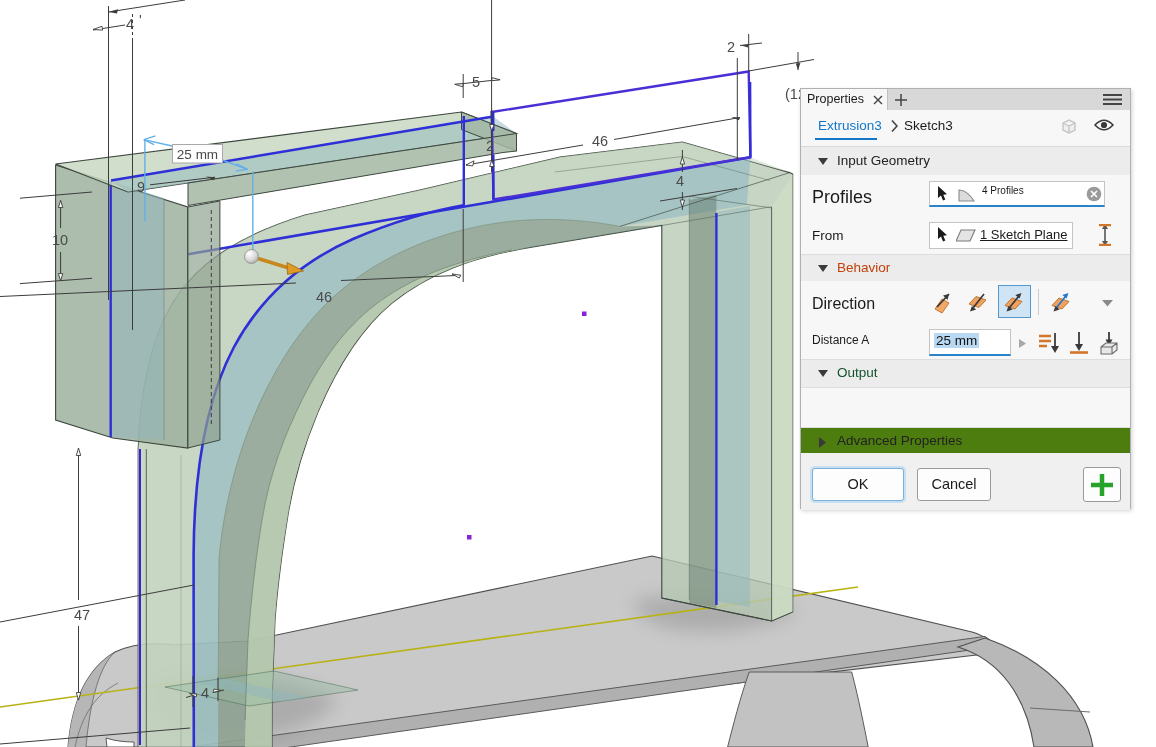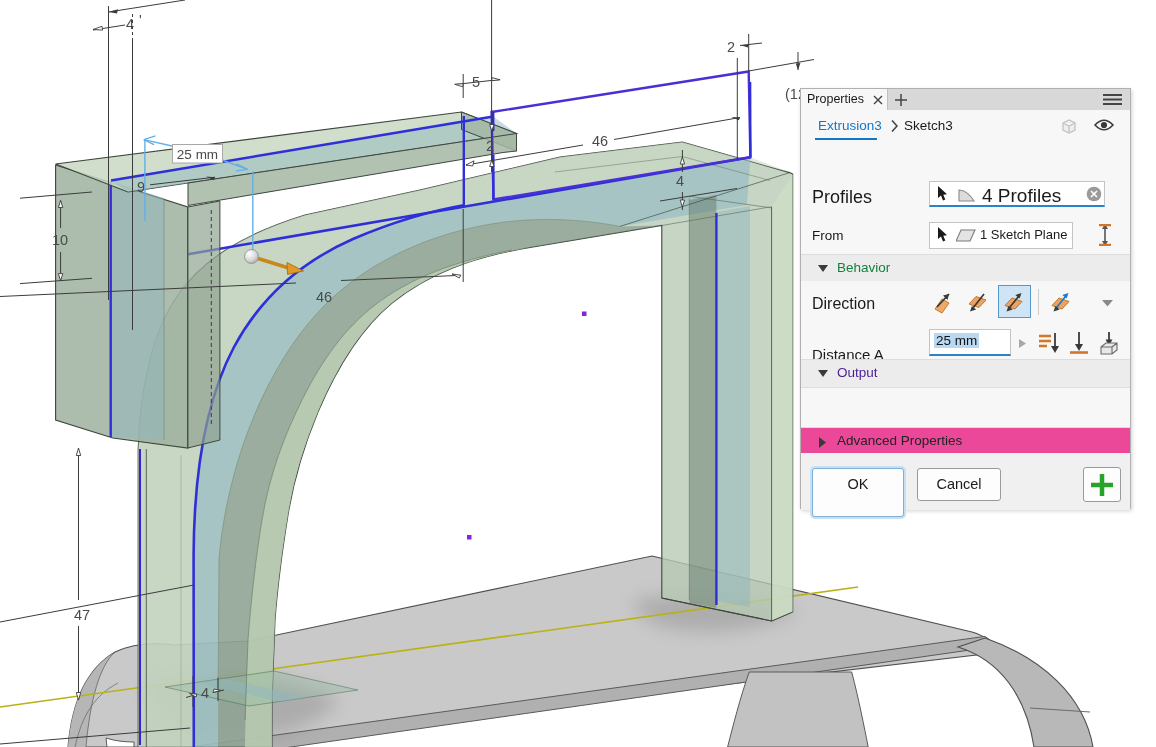--- a/index.html
+++ b/index.html
@@ -202,59 +202,65 @@
     <span style="position:absolute;left:103px;top:8px;font-size:13.5px;color:#1a1a1a;">Sketch3</span>
     <svg width="18" height="18" style="position:absolute;right:52px;top:7px;" viewBox="0 0 18 18">
         <path d="M3,6 L9,3 L15,6 L15,13 L9,16 L3,13 Z M3,6 L9,9 L15,6 M9,9 L9,16" fill="#eeeeee" stroke="#c2c2c2" stroke-width="1.3"></path>
       </svg>
     <svg width="20" height="14" style="position:absolute;right:16px;top:8px;" viewBox="0 0 20 14">
         <path d="M1,7 Q10,-2.5 19,7 Q10,16.5 1,7 Z" fill="none" stroke="#3a3a3a" stroke-width="1.6"></path>
         <circle cx="10" cy="7" r="3.1" fill="#3a3a3a"></circle>
       </svg>
   </div>
 
+  <div style="position:absolute;left:0;top:57px;width:100%;height:29px;background:#ececec;border-top:1px solid #d8d8d8;border-bottom:1px solid #dddddd;">
+    <svg width="10" height="8" style="position:absolute;left:17px;top:11px;">
+        <path d="M0,0 L10,0 L5,7 Z" fill="#3a3a3a"></path>
+      </svg>
+    <span style="position:absolute;left:36px;top:6px;font-size:13.5px;color:#222;">Input Geometry</span>
+  </div>
   <div style="position:absolute;left:0;top:86px;width:100%;height:41px;background:#f7f7f7;">
     <span style="position:absolute;left:11px;top:12px;font-size:18px;color:#1a1a1a;">Profiles</span>
     <div style="position:absolute;left:128px;top:6px;width:176px;height:26px;background:#fff;border:1px solid #c4c4c4;border-bottom:2px solid #2a82c8;box-sizing:border-box;">
       <svg width="13" height="16" style="position:absolute;left:7px;top:4px;" viewBox="0 0 13 16">
           <path d="M1,0 L1,12 L4,9.5 L6,14.5 L8.3,13.5 L6.3,8.8 L10,8.2 Z" fill="#1a1a1a"></path>
         </svg>
       <svg width="17" height="15" style="position:absolute;left:28px;top:5px;" viewBox="0 0 17 15">
           <path d="M1,14 L1,3 Q9,3 16,14 Z" fill="#dcdcdc" stroke="#8a8a8a" stroke-width="1.1"></path>
         </svg>
-      <span style="position:absolute;left:52px;top:3px;font-size:19px;color:#1a1a1a;">4 Profiles</span>
+      <span style="position:absolute;left:52px;top:3px;font-size:10px;color:#1a1a1a;">4 Profiles</span>
       <svg width="16" height="16" style="position:absolute;right:2px;top:4px;" viewBox="0 0 16 16">
           <circle cx="8" cy="8" r="7.3" fill="#9a9a9a"></circle>
           <path d="M5,5 L11,11 M11,5 L5,11" stroke="#fff" stroke-width="1.6"></path>
         </svg>
     </div>
   </div>
   <div style="position:absolute;left:0;top:127px;width:100%;height:41px;background:#f7f7f7;">
     <span style="position:absolute;left:11px;top:12px;font-size:13.5px;color:#1a1a1a;">From</span>
     <div style="position:absolute;left:128px;top:6px;width:144px;height:27px;background:#fff;border:1px solid #c4c4c4;box-sizing:border-box;white-space:nowrap;">
       <svg width="13" height="16" style="position:absolute;left:7px;top:4px;" viewBox="0 0 13 16">
           <path d="M1,0 L1,12 L4,9.5 L6,14.5 L8.3,13.5 L6.3,8.8 L10,8.2 Z" fill="#1a1a1a"></path>
         </svg>
       <svg width="20" height="13" style="position:absolute;left:26px;top:6px;" viewBox="0 0 20 13">
           <path d="M5,1 L19,1 L14,12 L0,12 Z" fill="#e4e4e4" stroke="#7a7a7a" stroke-width="1.1"></path>
         </svg>
-      <span style="position:absolute;left:50px;top:3.5px;font-size:13px;color:#1a1a1a;white-space:nowrap;">1 Sketch Plane</span>
+      <span style="position:absolute;left:50px;top:3.5px;font-size:13px;color:#1a1a1a;white-space:nowrap;text-decoration:underline;">1 Sketch Plane</span>
     </div>
     <svg width="16" height="22" style="position:absolute;right:17px;top:8px;" viewBox="0 0 16 22">
         <path d="M8,3 L8,19" stroke="#555" stroke-width="1.6"></path>
         <path d="M8,0 L5,5 L11,5 Z M8,22 L5,17 L11,17 Z" fill="#555"></path>
         <path d="M2,1.2 H14 M2,20.8 H14" stroke="#d2762a" stroke-width="2.2"></path>
       </svg>
   </div>
 
   <div style="position:absolute;left:0;top:165px;width:100%;height:27px;background:#ececec;border-top:1px solid #dddddd;border-bottom:1px solid #dddddd;">
     <svg width="10" height="8" style="position:absolute;left:17px;top:10px;">
         <path d="M0,0 L10,0 L5,7 Z" fill="#3a3a3a"></path>
       </svg>
-    <span style="position:absolute;left:36px;top:5px;font-size:13.5px;color:#15803d;">Behavior</span>
+    <span style="position:absolute;left:36px;top:5px;font-size:13.5px;color:#c2410c;">Behavior</span>
   </div>
   <div style="position:absolute;left:0;top:192px;width:100%;height:41px;background:#f7f7f7;">
     <span style="position:absolute;left:11px;top:14px;font-size:16px;color:#1a1a1a;">Direction</span>
     <svg width="26" height="26" style="position:absolute;left:128px;top:8px;" viewBox="0 0 26 26">
         <path d="M6,20 L13,10 L20,14 L13,24 Z" fill="#f0a868" stroke="#c87830" stroke-width="1"></path>
         <path d="M8,18 L20,5" stroke="#3a3a3a" stroke-width="1.8"></path>
         <path d="M20,5 l -6,1.5 l 4.5,4.5 z" fill="#3a3a3a"></path>
       </svg>
     <svg width="26" height="26" style="position:absolute;left:164px;top:8px;" viewBox="0 0 26 26">
         <path d="M4,15 L11,7.5 L21,11 L14,18.5 Z" fill="#f0a060" stroke="#b97a33" stroke-width="1"></path>
@@ -273,21 +279,21 @@
         <path d="M4,16.5 L11,9 L21,12.5 L14,20 Z" fill="#f0a060" stroke="#b97a33" stroke-width="1"></path>
         <path d="M8.5,18.5 L17.5,7.5" stroke="#2277cc" stroke-width="1.7" fill="none"></path>
         <path d="M20.5,4 l -6.2,2 l 4.3,3.6 z" fill="#2277cc"></path>
         <path d="M5.5,22.5 l 6.2,-2 l -4.3,-3.6 z" fill="#3a3a3a"></path>
       </svg>
     <svg width="11" height="7" style="position:absolute;right:17px;top:19px;">
         <path d="M0,0 L11,0 L5.5,6.5 Z" fill="#8a8a8a"></path>
       </svg>
   </div>
   <div style="position:absolute;left:0;top:233px;width:100%;height:37px;background:#f7f7f7;">
-    <span style="position:absolute;left:11px;top:24px;font-size:15px;color:#1a1a1a;">Distance A</span>
+    <span style="position:absolute;left:11px;top:11px;font-size:12px;color:#1a1a1a;">Distance A</span>
     <div style="position:absolute;left:128px;top:7px;width:82px;height:27px;background:#fff;border:1px solid #c4c4c4;border-bottom:2px solid #2a82c8;box-sizing:border-box;">
       <span style="position:absolute;left:4px;top:3px;font-size:13.5px;color:#111;background:#b9d9f2;padding:0 2px;">25 mm</span>
     </div>
     <svg width="7" height="9" style="position:absolute;left:218px;top:17px;">
         <path d="M0,0 L7,4.5 L0,9 Z" fill="#a8a8a8"></path>
       </svg>
     <svg width="24" height="24" style="position:absolute;left:236px;top:9px;" viewBox="0 0 24 24">
         <path d="M2,5 H14 M2,10 H14 M2,15 H10" stroke="#d2762a" stroke-width="2.6"></path>
         <path d="M18,2 L18,17" stroke="#3a3a3a" stroke-width="1.8"></path>
         <path d="M18,22 l -4,-7 l 8,0 z" fill="#3a3a3a"></path>
@@ -301,35 +307,35 @@
         <path d="M12,1 L12,9" stroke="#3a3a3a" stroke-width="1.8"></path>
         <path d="M12,14.5 l -3.5,-6 l 7,0 z" fill="#3a3a3a"></path>
         <path d="M4,16 L9,12 L20,12 L20,19 L15,23 L4,23 Z M4,16 L15,16 L15,23 M15,16 L20,12" fill="#e8e8e8" stroke="#6a6a6a" stroke-width="1.1"></path>
       </svg>
   </div>
 
   <div style="position:absolute;left:0;top:270px;width:100%;height:27px;background:#ececec;border-top:1px solid #dddddd;border-bottom:1px solid #dddddd;">
     <svg width="10" height="8" style="position:absolute;left:17px;top:10px;">
         <path d="M0,0 L10,0 L5,7 Z" fill="#3a3a3a"></path>
       </svg>
-    <span style="position:absolute;left:36px;top:5px;font-size:13.5px;color:#4c1d95;">Output</span>
-  </div>
-
-  <div style="position:absolute;left:0;top:338px;width:100%;height:26px;background:#ec4899;border-top:1px solid #dddddd;border-bottom:1px solid #d0d0d0;">
+    <span style="position:absolute;left:36px;top:5px;font-size:13.5px;color:#14532d;">Output</span>
+  </div>
+
+  <div style="position:absolute;left:0;top:338px;width:100%;height:26px;background:#4d7c0f;border-top:1px solid #dddddd;border-bottom:1px solid #d0d0d0;">
     <svg width="8" height="11" style="position:absolute;left:18px;top:9px;">
         <path d="M0,0 L7,5.5 L0,11 Z" fill="#3a3a3a"></path>
       </svg>
     <span style="position:absolute;left:36px;top:5px;font-size:13.5px;color:#222;">Advanced Properties</span>
   </div>
 
   <div style="position:absolute;left:0;top:364px;width:100%;height:57px;background:#f0f0f0;">
-    <div style="position:absolute;left:11px;top:15px;width:92px;height:49px;background:#fdfdfd;border:1px solid #7fb0d8;border-radius:3px;box-shadow:0 0 0 2px #c5e0f2;box-sizing:border-box;text-align:center;">
+    <div style="position:absolute;left:11px;top:15px;width:92px;height:33px;background:#fdfdfd;border:1px solid #7fb0d8;border-radius:3px;box-shadow:0 0 0 2px #c5e0f2;box-sizing:border-box;text-align:center;">
       <span style="font-size:14.5px;color:#1a1a1a;line-height:31px;">OK</span>
     </div>
-    <div style="position:absolute;left:116px;top:15px;width:84px;height:33px;background:#fdfdfd;border:1px solid #9a9a9a;border-radius:3px;box-sizing:border-box;text-align:center;">
+    <div style="position:absolute;left:116px;top:15px;width:74px;height:33px;background:#fdfdfd;border:1px solid #9a9a9a;border-radius:3px;box-sizing:border-box;text-align:center;">
       <span style="font-size:14.5px;color:#1a1a1a;line-height:31px;">Cancel</span>
     </div>
     <div style="position:absolute;right:9px;top:14px;width:38px;height:35px;background:#fdfdfd;border:1px solid #9a9a9a;border-radius:3px;box-sizing:border-box;">
       <svg width="26" height="26" style="position:absolute;left:5px;top:4px;">
           <path d="M13,2 L13,24 M2,13 L24,13" stroke="#27a32a" stroke-width="4.5"></path>
         </svg>
     </div>
   </div>
 </div>
 

